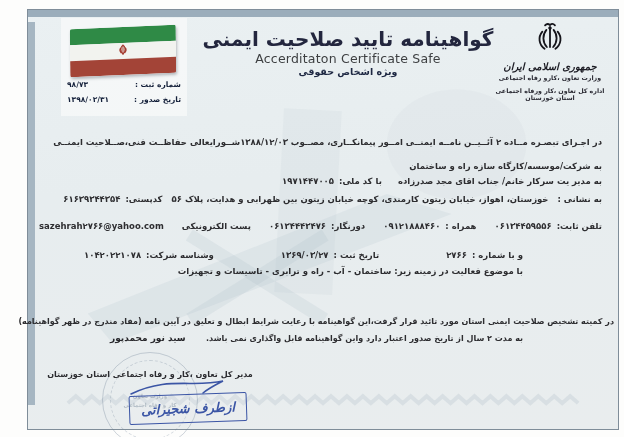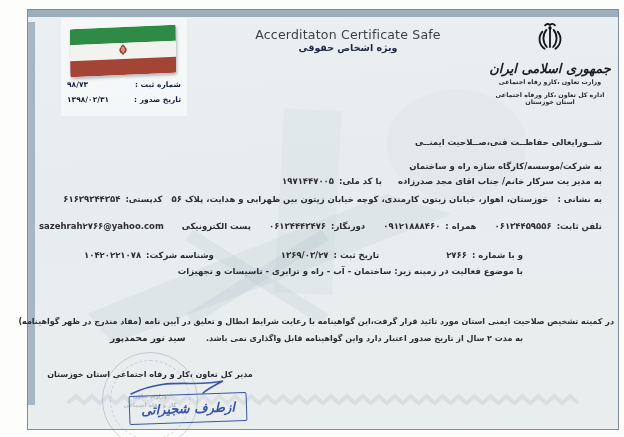--- a/index.html
+++ b/index.html
@@ -32,21 +32,21 @@
 
   
   .title-block { position:absolute; left:168px; top:17px; width:304px; text-align:center; }
   .t-fa { font-size:20px; font-weight:bold; color:#23263e; direction:rtl; letter-spacing:0px; }
   .t-en { font-size:12.5px; color:#3d3f41; letter-spacing:0.2px; }
   .t-sub { font-size:9.5px; font-weight:bold; color:#1d2742; direction:rtl; }
 
   
   .gov { position:absolute; left:460px; top:8px; width:124px; text-align:center; direction:rtl; }
   .gov-emblem { display:inline-block; margin-top:2px; }
-  .gov-country { font-size:13px; font-weight:bold; font-style:italic; color:#1c1c24; margin-top:1px; }
+  .gov-country { font-size:10px; font-weight:bold; font-style:italic; color:#1c1c24; margin-top:1px; }
   .gov-ministry { font-size:6.3px; font-weight:bold; color:#2a2a33; margin-top:2px; }
   .gov-dept { font-size:6.3px; font-weight:bold; color:#2a2a33; margin-top:6px; }
 
   
   .line { position:absolute; direction:rtl; font-size:8.5px; font-weight:bold; color:#2d2d30;
           white-space:nowrap; }
   .sb { display:flex; justify-content:space-between; align-items:baseline; }
   .fx { display:flex; align-items:baseline; }
   .pair { display:inline-flex; gap:5px; align-items:baseline; white-space:nowrap; }
 
@@ -113,20 +113,21 @@
           <span>۹۸/۷۳</span>
         </div>
         <div class="reg-row">
           <span>تاریخ صدور :</span>
           <span>۱۳۹۸/۰۲/۳۱</span>
         </div>
       </div>
     </div>
 
     <div class="title-block">
+      <div class="t-fa">گواهینامه تایید صلاحیت ایمنی</div>
       <div class="t-en">Accerditaton Certificate Safe</div>
       <div class="t-sub">ویژه اشخاص حقوقی</div>
     </div>
 
     <div class="gov">
       <span class="gov-emblem">
         <svg width="36" height="36" viewBox="0 0 40 40">
           <g fill="none" stroke="#15151b" stroke-width="2" stroke-linecap="round">
             <path d="M20 9 L20 30"></path>
             <path d="M16 11 C11.5 16.5 11.5 24.5 16.5 30"></path>
@@ -137,20 +138,21 @@
           </g>
           <path d="M20 6 l2.2 3 -2.2 3 -2.2 -3 z" fill="#15151b"></path>
         </svg>
       </span>
       <div class="gov-country">جمهوری اسلامی ایران</div>
       <div class="gov-ministry">وزارت تعاون ،کارو رفاه اجتماعی</div>
       <div class="gov-dept">اداره کل تعاون ،کار ورفاه اجتماعی استان خوزستان</div>
     </div>
 
     <div class="line l1 sb">
+      <span>در اجـرای تبصـره مــاده ۲ آئــیــن نامــه ایمنــی امــور پیمانکــاری، مصــوب ۱۳۸۸/۱۲/۰۳</span>
       <span>شــورایعالی حفاظــت فنی،صــلاحیت ایمنــی</span>
     </div>
 
     <div class="line l2">به شرکت/موسسه/کارگاه سازه راه و ساختمان</div>
 
     <div class="line l3 fx">
       <span>به مدیر یت سرکار خانم/ جناب اقای مجد صدرزاده</span>
       <span class="pair">
         <span>با کد ملی:</span>
         <span>۱۹۷۱۴۴۷۰۰۵</span>

